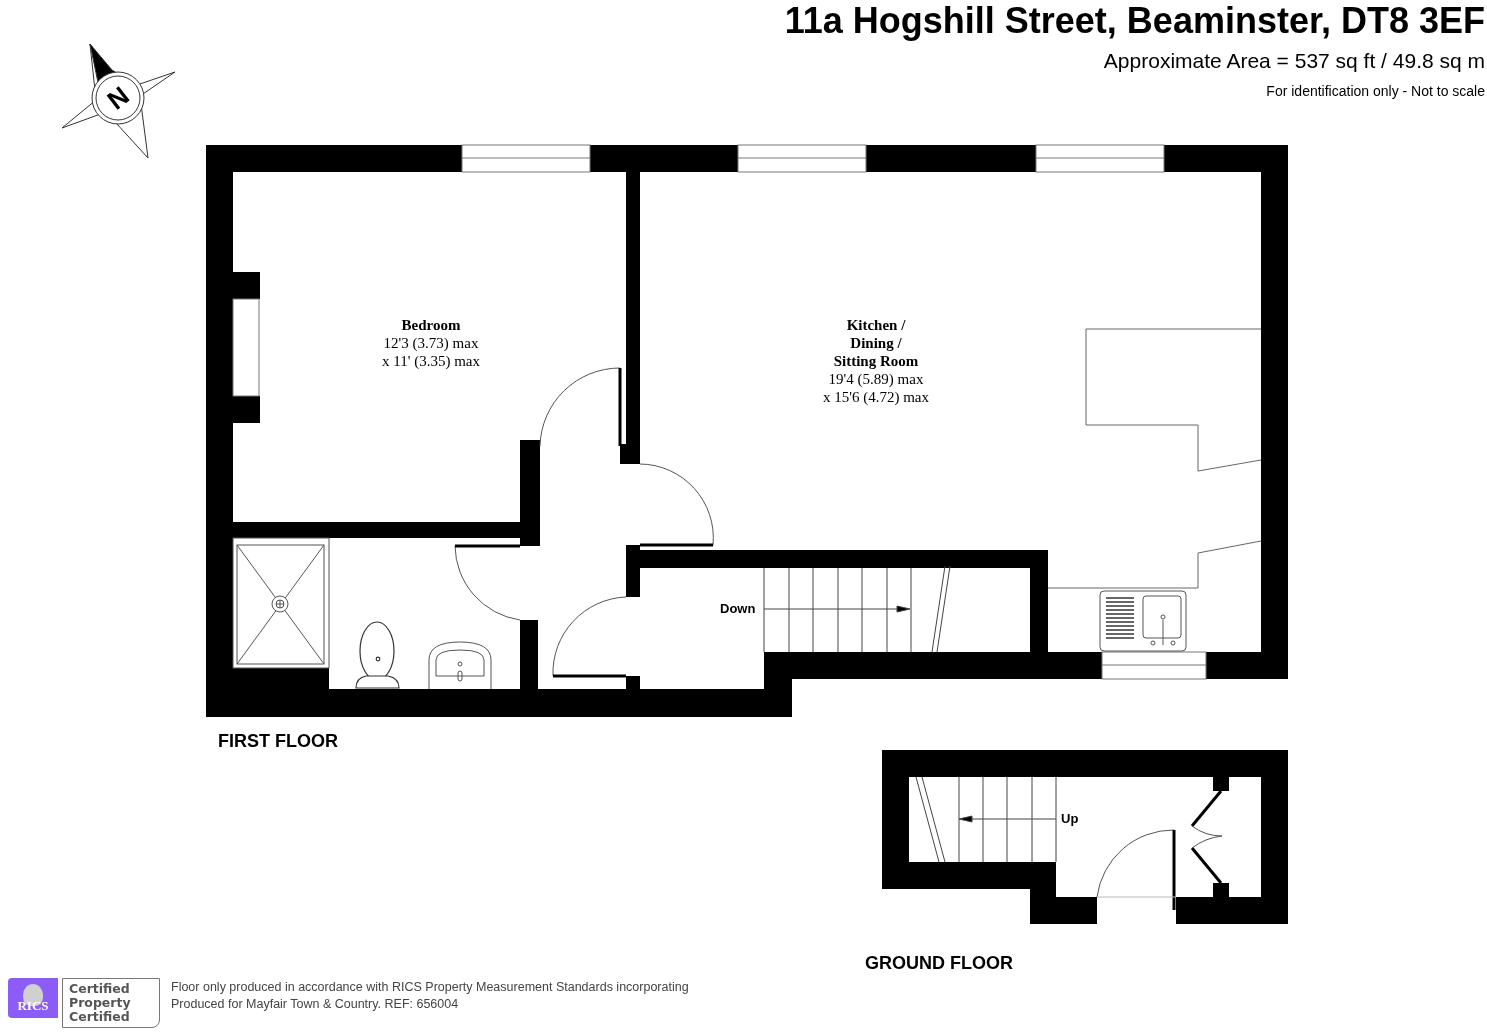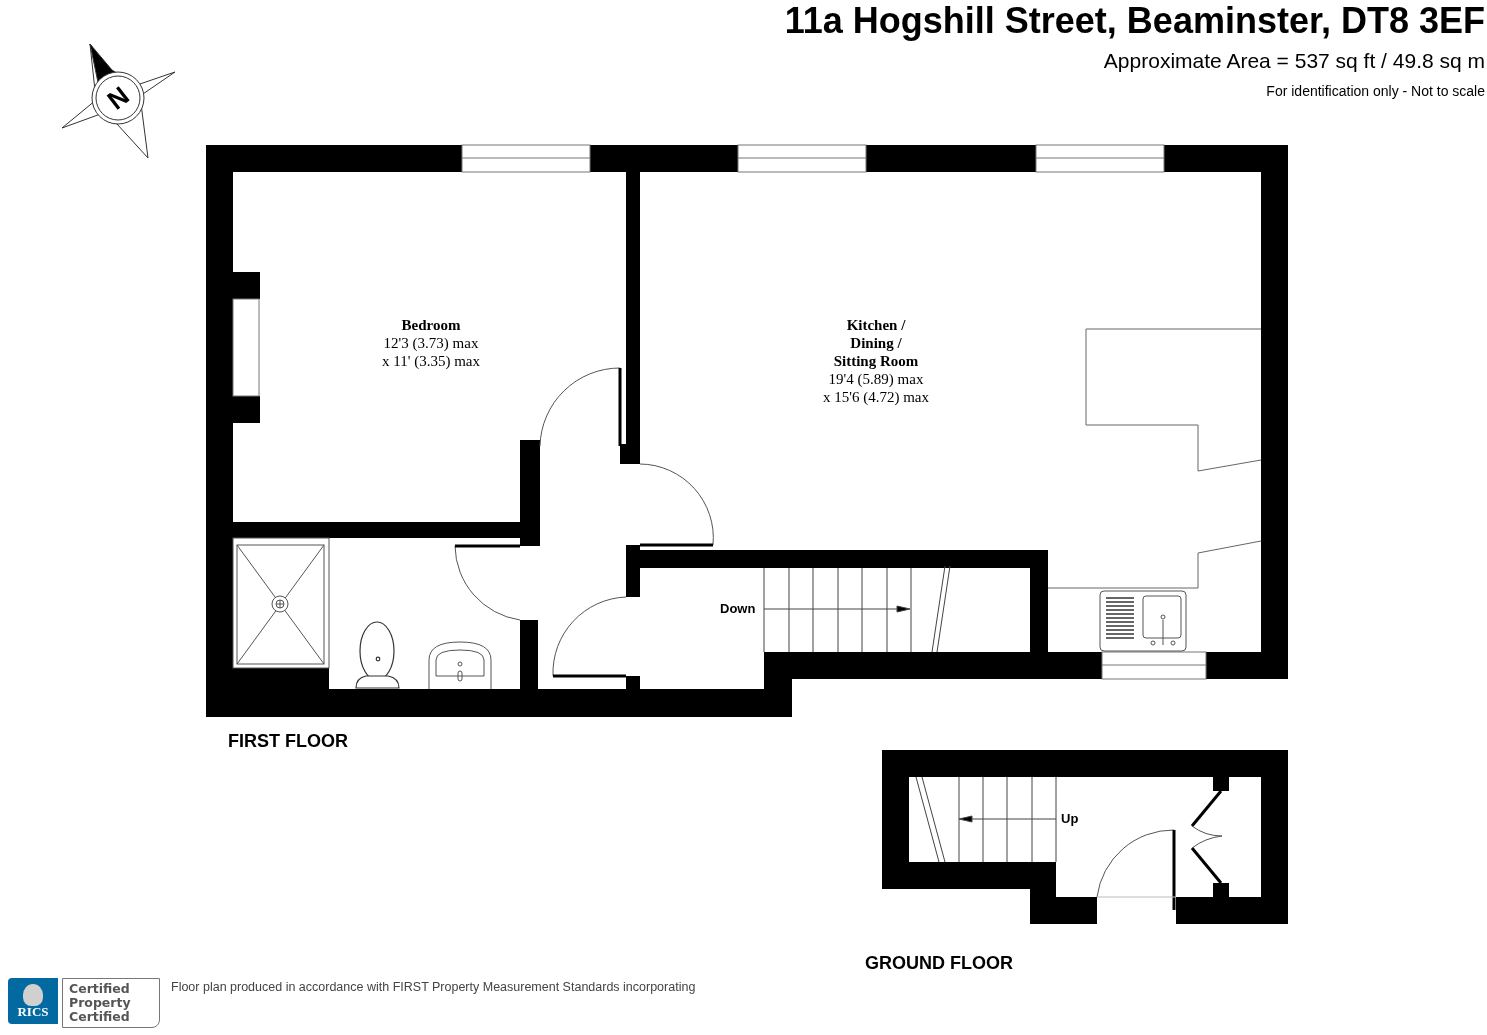--- a/index.html
+++ b/index.html
@@ -13,21 +13,21 @@
   #disclaimer { right: 0; top: 82px; width: 1182px; text-align: right; padding-right: 2px; box-sizing: border-box;
                 font-size: 14px; line-height: 18px; }
   svg#plan { position: absolute; left: 0; top: 0; }
   .room-label { position: absolute; text-align: center; font-size: 15px; line-height: 18px; transform: translateX(-50%); white-space: nowrap; font-family: Liberation Serif, serif; }
   .room-label .name { font-weight: bold; display: block; }
   .room-label .dim { display: block; }
   .floor-label { position: absolute; font-weight: bold; font-size: 18px; line-height: 22px; }
   .stair-label { position: absolute; font-weight: bold; font-size: 13px; line-height: 16px; }
   #footer-text { left: 171px; top: 979px; font-size: 12.5px; line-height: 17px; color: #444; }
   #rics-badge { left: 8px; top: 978px; width: 152px; height: 50px; }
-  .rics-dark { position: absolute; left: 0; top: 0; width: 50px; height: 46px; background: #0369a1; border-radius: 4px 0 0 4px; }
+  .rics-dark { position: absolute; left: 0; top: 0; width: 50px; height: 40px; background: #8b5cf6; border-radius: 4px 0 0 4px; }
   .rics-dark span { position: absolute; bottom: 4px; left: 0; width: 50px; text-align: center; color: #fff; font-weight: bold; font-size: 13px; font-family: "Liberation Serif", serif; }
   .rics-lion { position: absolute; left: 15px; top: 6px; width: 20px; height: 22px; border-radius: 50% 50% 40% 40%; background: #d0d0d0; }
   .rics-light { position: absolute; left: 54px; top: 0; width: 96px; height: 48px; border: 1.5px solid #777; border-radius: 0 0 8px 0; }
   .rics-light span { position: absolute; left: 6px; top: 3px; font-weight: bold; font-size: 12.5px; line-height: 14px; color: #555; font-family: "DejaVu Sans", sans-serif; }
 </style>
 </head>
 <body>
 
 <div id="title" class="abs">11a Hogshill Street, Beaminster, DT8 3EF</div>
 <div id="area" class="abs">Approximate Area = 537 sq ft / 49.8 sq m</div>
@@ -209,31 +209,32 @@
   <span class="name">Kitchen /</span>
   <span class="name">Dining /</span>
   <span class="name">Sitting Room</span>
   <span class="dim">19'4 (5.89) max</span>
   <span class="dim">x 15'6 (4.72) max</span>
 </div>
 
 <div class="stair-label" style="left:720px; top:601px;">Down</div>
 <div class="stair-label" style="left:1061px; top:811px;">Up</div>
 
-<div class="floor-label" style="left:228px; top:730px;">FIRST FLOOR</div>
+<div class="floor-label" style="left:218px; top:730px;">FIRST FLOOR</div>
 <div class="floor-label" style="left:865px; top:952px;">GROUND FLOOR</div>
 
 <div id="rics-badge" class="abs">
   <div class="rics-dark">
     <div class="rics-lion"></div>
     <span>RICS</span>
   </div>
   <div class="rics-light">
     <span>
       <span style="position:static">Certified</span><br>
       <span style="position:static">Property</span><br>
       <span style="position:static">Certified</span>
     </span>
   </div>
 </div>
 <div id="footer-text" class="abs">
-  <div>Floor plan produced in accordance with FIRST Property Measurement Standards incorporating</div>
+  <div>Floor only produced in accordance with RICS Property Measurement Standards incorporating</div>
+  <div>Produced for Mayfair Town &amp; Country.   REF:  656004</div>
 </div>
 
 </body></html>

